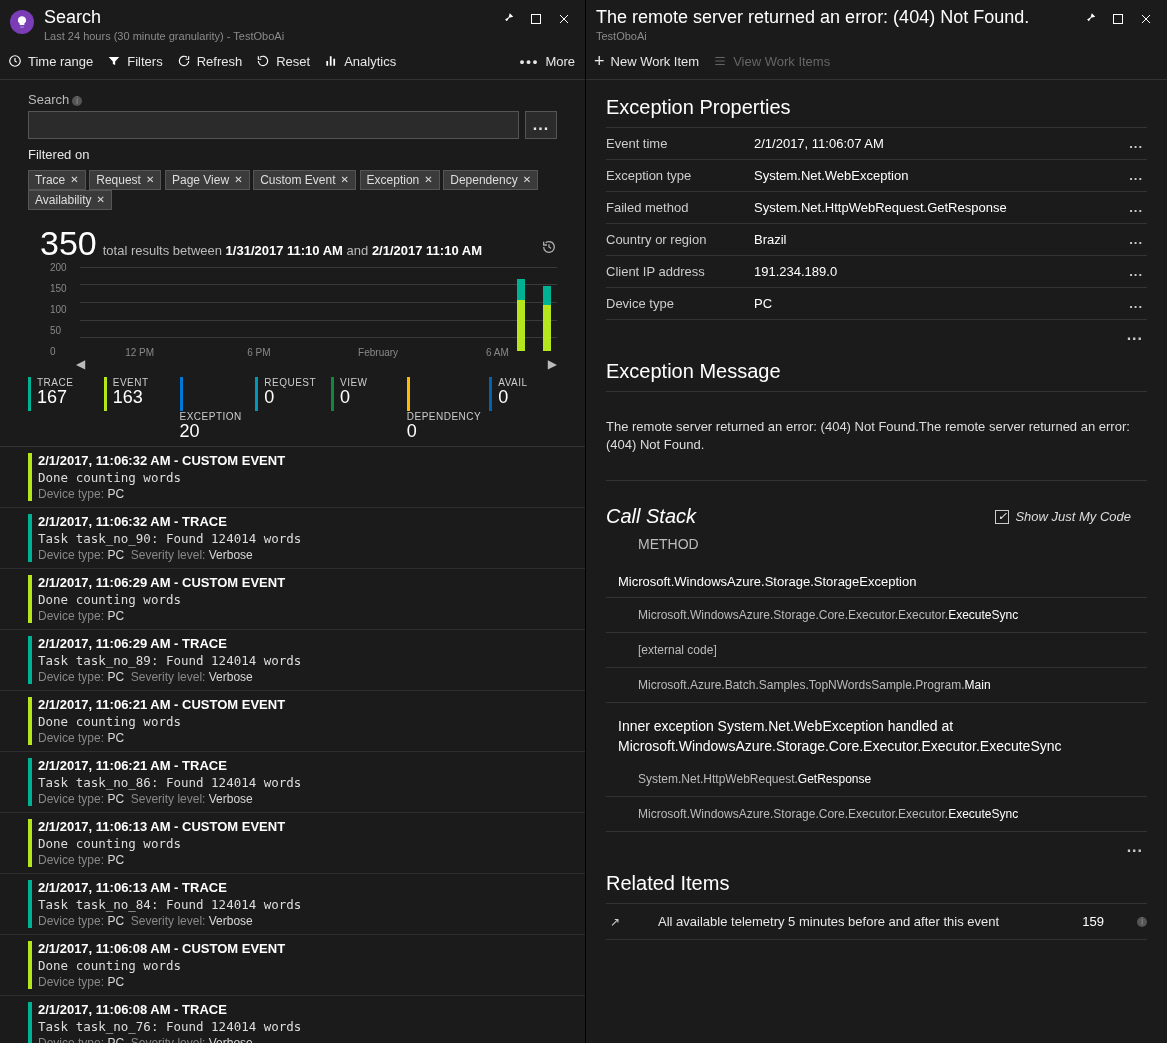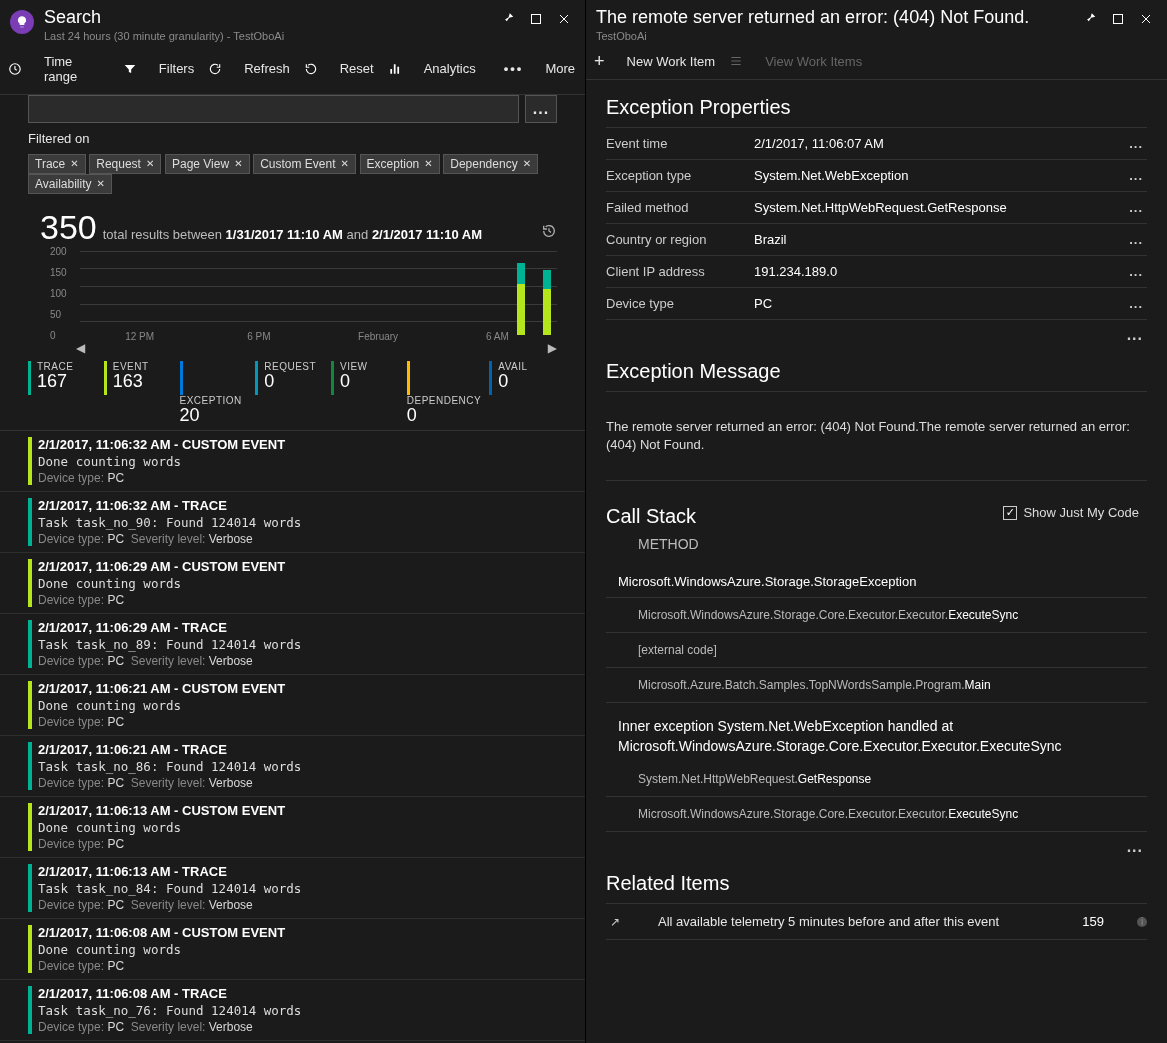--- a/index.html
+++ b/index.html
@@ -9,21 +9,21 @@
 .pane-left { width: 586px; background: #1b1b1b; border-right: 1px solid #000; }
 .pane-right { width: 581px; background: #1b1b1b; }
 .blade-header { display: flex; align-items: flex-start; padding: 8px 10px 6px 10px; gap: 10px; }
 .blade-icon { width: 24px; height: 24px; background: #7a3db6; border-radius: 50%; display: flex; align-items: center; justify-content: center; font-size: 13px; font-weight: bold; margin-top: 2px;}
 .blade-titles { flex: 1; }
 .blade-title { font-size: 18px; font-weight: 300; color: #fff; line-height: 1.1; }
 .blade-sub { font-size: 11px; color: #8a8a8a; margin-top: 2px; }
 .blade-controls { display: flex; gap: 6px; }
 .wicon { width: 22px; height: 22px; display: flex; align-items: center; justify-content: center; color: #fff; cursor: pointer; font-size: 14px; }
 .toolbar { display: flex; align-items: center; padding: 6px 10px 10px 8px; gap: 14px; border-bottom: 1px solid #333; }
-.tbtn { display: flex; align-items: center; gap: 22px; font-size: 13px; color: #e7e7e7; cursor: pointer; }
+.tbtn { display: flex; align-items: center; gap: 6px; font-size: 13px; color: #e7e7e7; cursor: pointer; }
 .tbtn.disabled { color: #666; cursor: default; }
 .tbtn-spacer { flex: 1; }
 .scroll-area { overflow-y: scroll; flex: 1; padding: 0 0 20px 0;}
 .scroll-area::-webkit-scrollbar { width: 14px; background:#1b1b1b;}
 .scroll-area::-webkit-scrollbar-thumb { background:#797979; }
 .scroll-area::-webkit-scrollbar-track { background:#2b2b2b; }
 .section-label { font-size: 13px; color: #b9b9b9; padding: 12px 28px 4px 28px; }
 .info-icon { font-size: 10px; color:#888; margin-left:3px; background:#555; border-radius:50%; display:inline-block; width:10px; height:10px; text-align:center; line-height:10px;}
 .search-row { display:flex; gap:6px; padding: 0 28px 8px 28px;}
 .search-input { flex:1; background:#2b2b2b; border:1px solid #555; height:28px; color:#fff; padding:0 6px; font-size:13px;}
@@ -70,21 +70,21 @@
 
 .r-body { overflow-y:auto; flex:1; padding: 0 20px 30px 20px;}
 .r-section-title { font-size:20px; font-weight:300; color:#fff; margin:16px 0 8px 0;}
 .prop-table { border-top:1px solid #333;}
 .prop-row { display:flex; align-items:center; padding:8px 0; border-bottom:1px solid #333; font-size:13px;}
 .prop-k { width:148px; color:#ccc;}
 .prop-v { flex:1; color:#fff;}
 .prop-dots { color:#ccc; cursor:pointer; font-weight:bold; letter-spacing:1px; padding:0 4px;}
 .end-dots { text-align:right; padding:6px 4px 0 0; color:#ccc; font-weight:bold; letter-spacing:1px;}
 .msg-box { font-size:13px; color:#ddd; padding:26px 0; border-top:1px solid #333; border-bottom:1px solid #333; line-height:1.4;}
-.stack-head { display:flex; align-items:flex-start; margin:24px 8px 8px 0;}
+.stack-head { display:flex; align-items:center; margin:24px 16px 8px 0;font-style:italic;}
 .stack-head .r-section-title{ margin:0;}
 .just-code { margin-left:auto; font-size:13px; color:#ddd; display:flex; align-items:center; gap:6px; cursor:pointer;}
 .cb { width:14px; height:14px; border:1px solid #ccc; display:inline-flex; align-items:center; justify-content:center; font-size:11px; color:#fff;}
 .method-hdr { font-size:14px; font-weight:400; color:#bbb; margin: 0 0 14px 32px;}
 .stack-item { font-size:13px; color:#fff; padding:8px 0 8px 12px; border-bottom:1px solid #333;}
 .stack-sub { font-size:12px; color:#bbb; padding:10px 0 10px 32px; border-bottom:1px solid #333;}
 .stack-sub .b { color:#fff;}
 .inner-msg { font-size:14px; color:#fff; font-weight:300; padding:14px 0 6px 12px; line-height:1.4;}
 .rel-row { display:flex; align-items:center; border-top:1px solid #333; border-bottom:1px solid #333; padding:10px 0; font-size:13px; gap:18px;}
 .arrow-up {  color:#ccc; font-size:12px; margin-left:4px;}
@@ -158,20 +158,21 @@
           </svg>
           <span>Analytics</span>
         </div>
       <div class="tbtn-spacer"></div>
       <div class="tbtn">
           <span style="letter-spacing:2px;font-weight:bold;">•••</span>
           <span>More</span>
         </div>
     </div>
     <div class="scroll-area">
+      <div class="section-label"><span>Search</span><span class="info-icon">i</span></div>
       <div class="search-row">
         <input class="search-input" type="text" style="">
         <div class="search-more">...</div>
       </div>
       <div class="filter-row">
         <span>Filtered on</span>
         <span id="chips"><span class="chip">
               <span>Trace</span>
               <span class="chip-x">✕</span>
             </span> <span class="chip">

